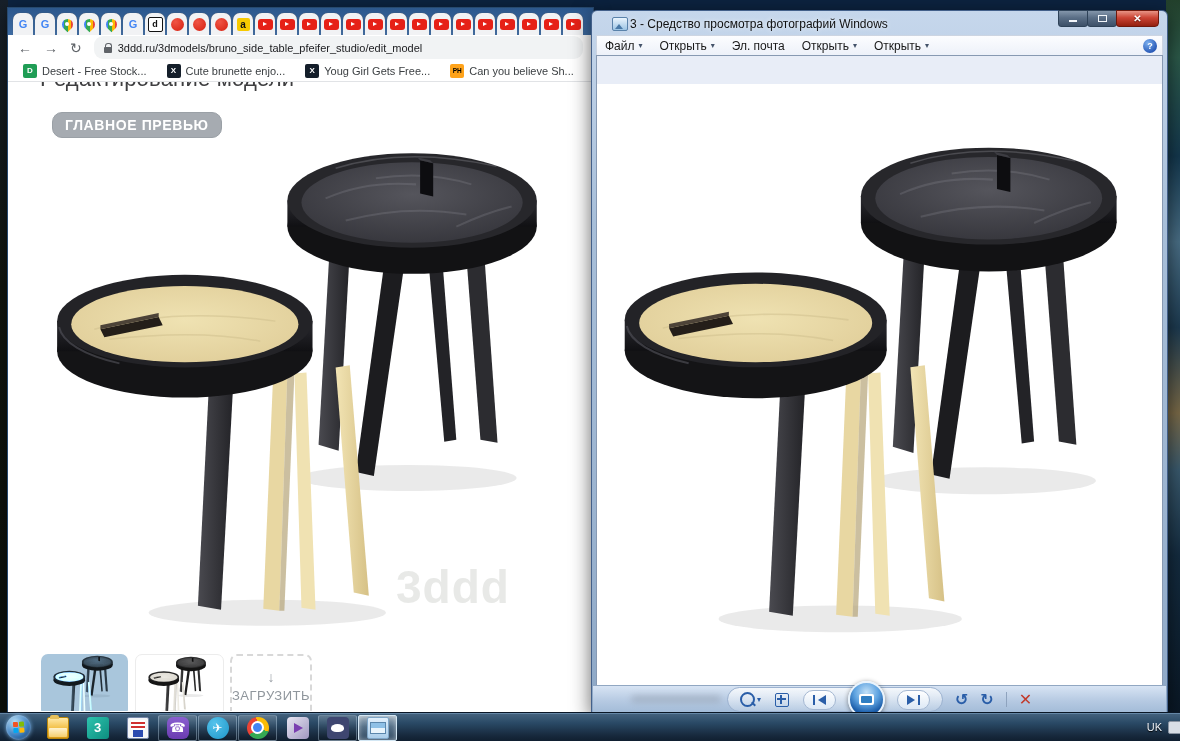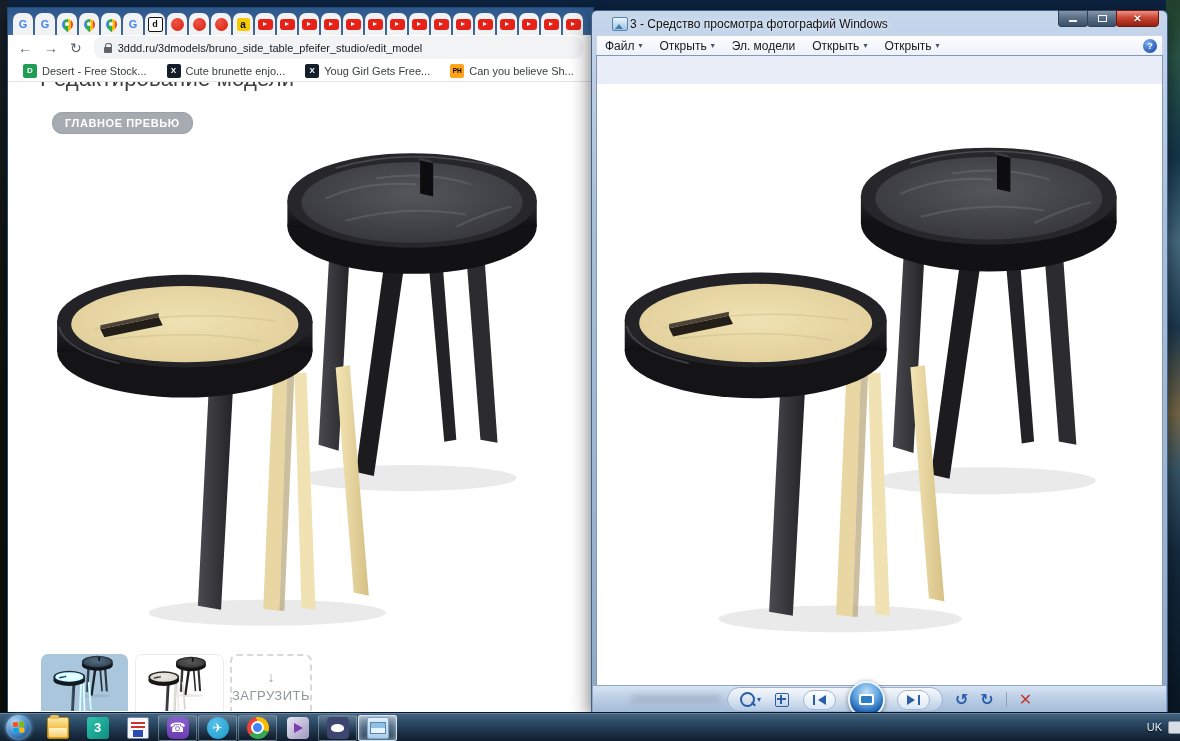--- a/index.html
+++ b/index.html
@@ -45,21 +45,21 @@
     padding:0 8px;gap:6px;overflow:hidden;}
   .bookmark{display:flex;align-items:center;gap:5px;padding:1px 7px;font-size:11px;color:#3c4043;white-space:nowrap;flex:0 0 auto;}
   .bicon{width:14px;height:14px;border-radius:2px;display:flex;align-items:center;justify-content:center;
     font-size:8px;font-weight:bold;color:#fff;flex:0 0 auto;}
   .bicon-D{background:#1f9d55;}
   .bicon-X{background:#141e2a;}
   .bicon-PH{background:#ffa31a;color:#000;font-size:6.5px;}
   .page{position:relative;height:629px;background:#fff;overflow:hidden;}
   .page-title{position:absolute;left:32px;top:-16px;font-size:22px;font-weight:500;color:#3e3e40;margin:0;letter-spacing:.2px;}
   .preview-btn{position:absolute;left:44px;top:30px;background:#a6abb1;border:1px solid #9aa0a6;color:#fff;
-    font-size:11px;font-weight:bold;letter-spacing:.6px;padding:4px 12px;border-radius:10px;}
+    font-size:14px;font-weight:bold;letter-spacing:.6px;padding:4px 12px;border-radius:10px;}
   .art-browser{position:absolute;left:26px;top:56px;width:548px;height:503px;}
   .watermark{position:absolute;left:388px;top:478px;font-size:46px;font-weight:bold;color:rgba(205,207,202,.45);letter-spacing:1px;}
   .thumb{position:absolute;top:572px;width:87px;height:62px;border-radius:7px;overflow:hidden;}
   .thumb-1{left:33px;background:#a9c6dc;}
   .thumb-1 svg{filter:sepia(.9) hue-rotate(165deg) saturate(1.5) brightness(1.02);}
   .thumb-2{left:127px;background:#fff;border:1px solid #ececec;}
   .thumb-2 svg{filter:grayscale(.85) brightness(1.04);}
   .upload-box{position:absolute;left:222px;top:572px;width:78px;height:60px;border:2px dashed #d8d8d8;border-radius:7px;
     display:flex;flex-direction:column;align-items:center;justify-content:center;gap:3px;}
   .upload-arrow{font-size:14px;color:#9aa0a6;}
@@ -325,20 +325,21 @@
         <span class="blabel">Can you believe Sh...</span>
       </div>
       <div class="bookmark"></div>
     </div>
   <div class="page">
     <h1 class="page-title">Редактирование модели</h1>
     <span class="preview-btn">ГЛАВНОЕ ПРЕВЬЮ</span>
     <svg class="art-browser" viewBox="0 0 545 500">
         <use href="#tables-art"></use>
       </svg>
+    <span class="watermark">3ddd</span>
     <div class="thumb thumb-1">
       <svg viewBox="0 0 545 500" width="87" height="62" preserveAspectRatio="xMidYMid meet">
           <use href="#tables-art"></use>
         </svg>
     </div>
     <div class="thumb thumb-2">
       <svg viewBox="0 0 545 500" width="85" height="60" preserveAspectRatio="xMidYMid meet">
           <use href="#tables-art"></use>
         </svg>
     </div>
@@ -362,21 +363,21 @@
   <div class="v-menubar" id="v-menubar">
       <div class="menu-item">
         <span>Файл</span>
         <span class="menu-caret">▾</span>
       </div>
       <div class="menu-item">
         <span>Открыть</span>
         <span class="menu-caret">▾</span>
       </div>
       <div class="menu-item">
-        <span>Эл. модели</span>
+        <span>Эл. почта</span>
       </div>
       <div class="menu-item">
         <span>Открыть</span>
         <span class="menu-caret">▾</span>
       </div>
       <div class="menu-item">
         <span>Открыть</span>
         <span class="menu-caret">▾</span>
       </div>
       <span class="help-btn">?</span>

